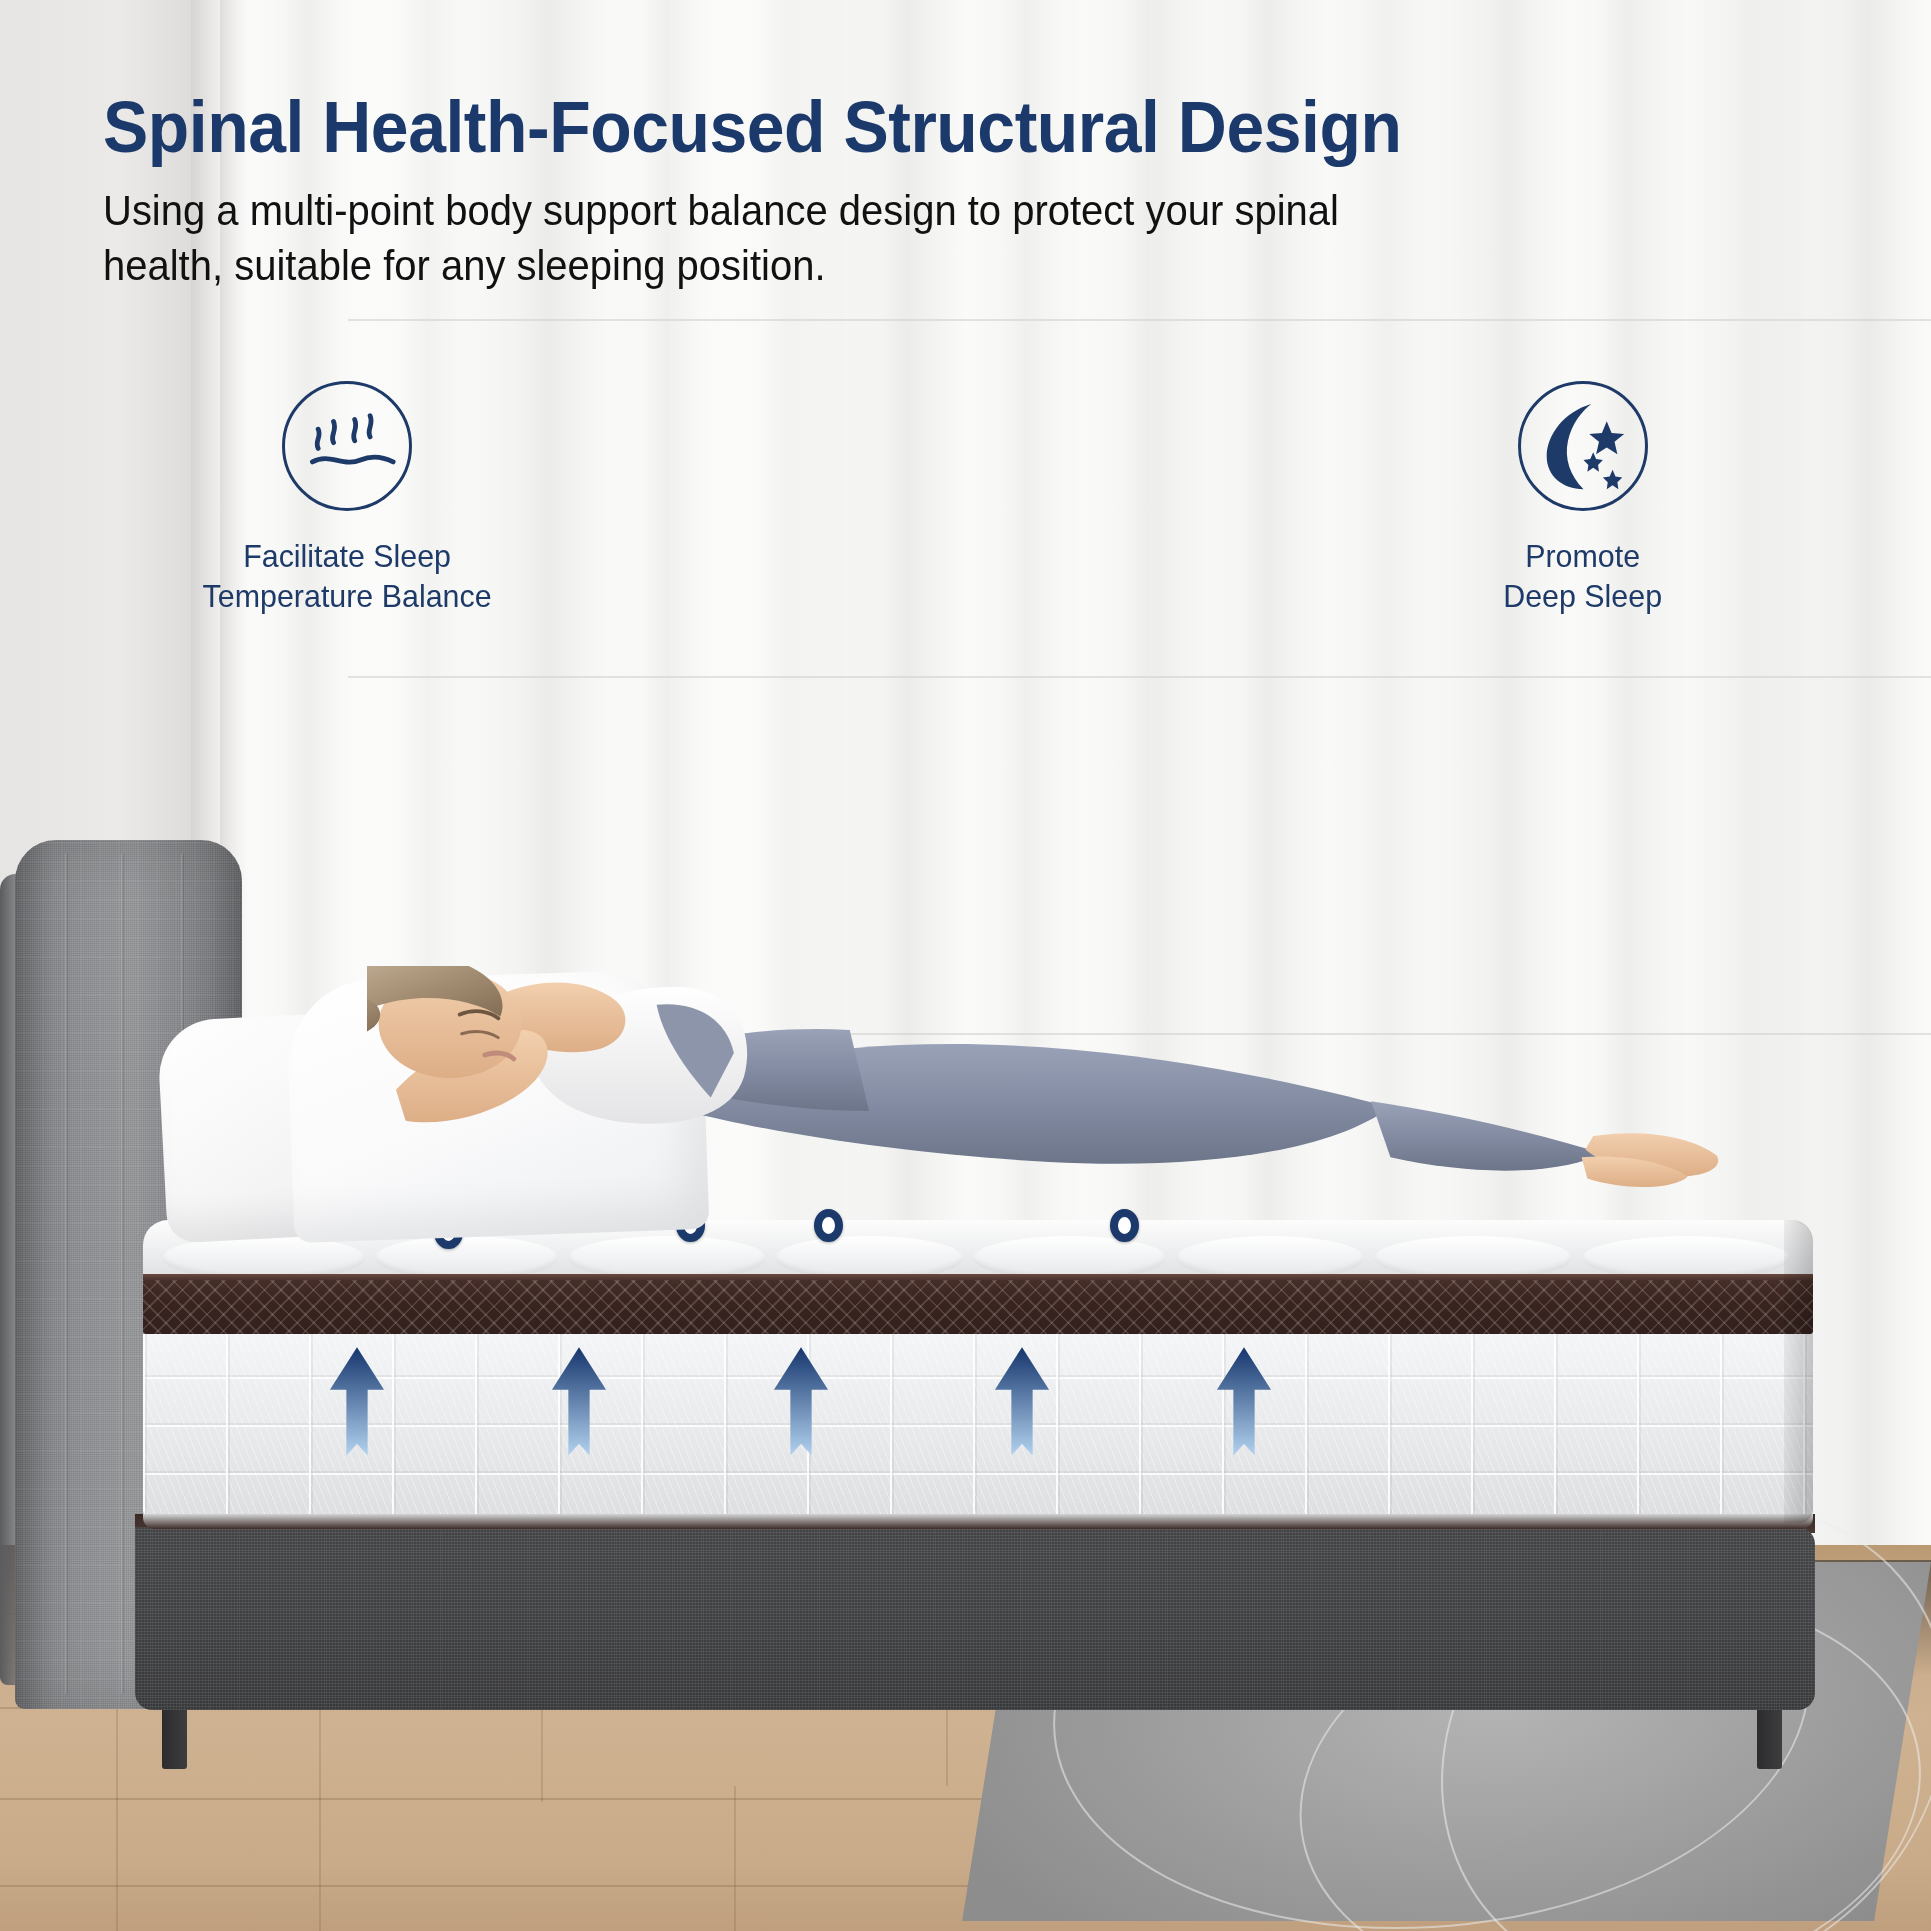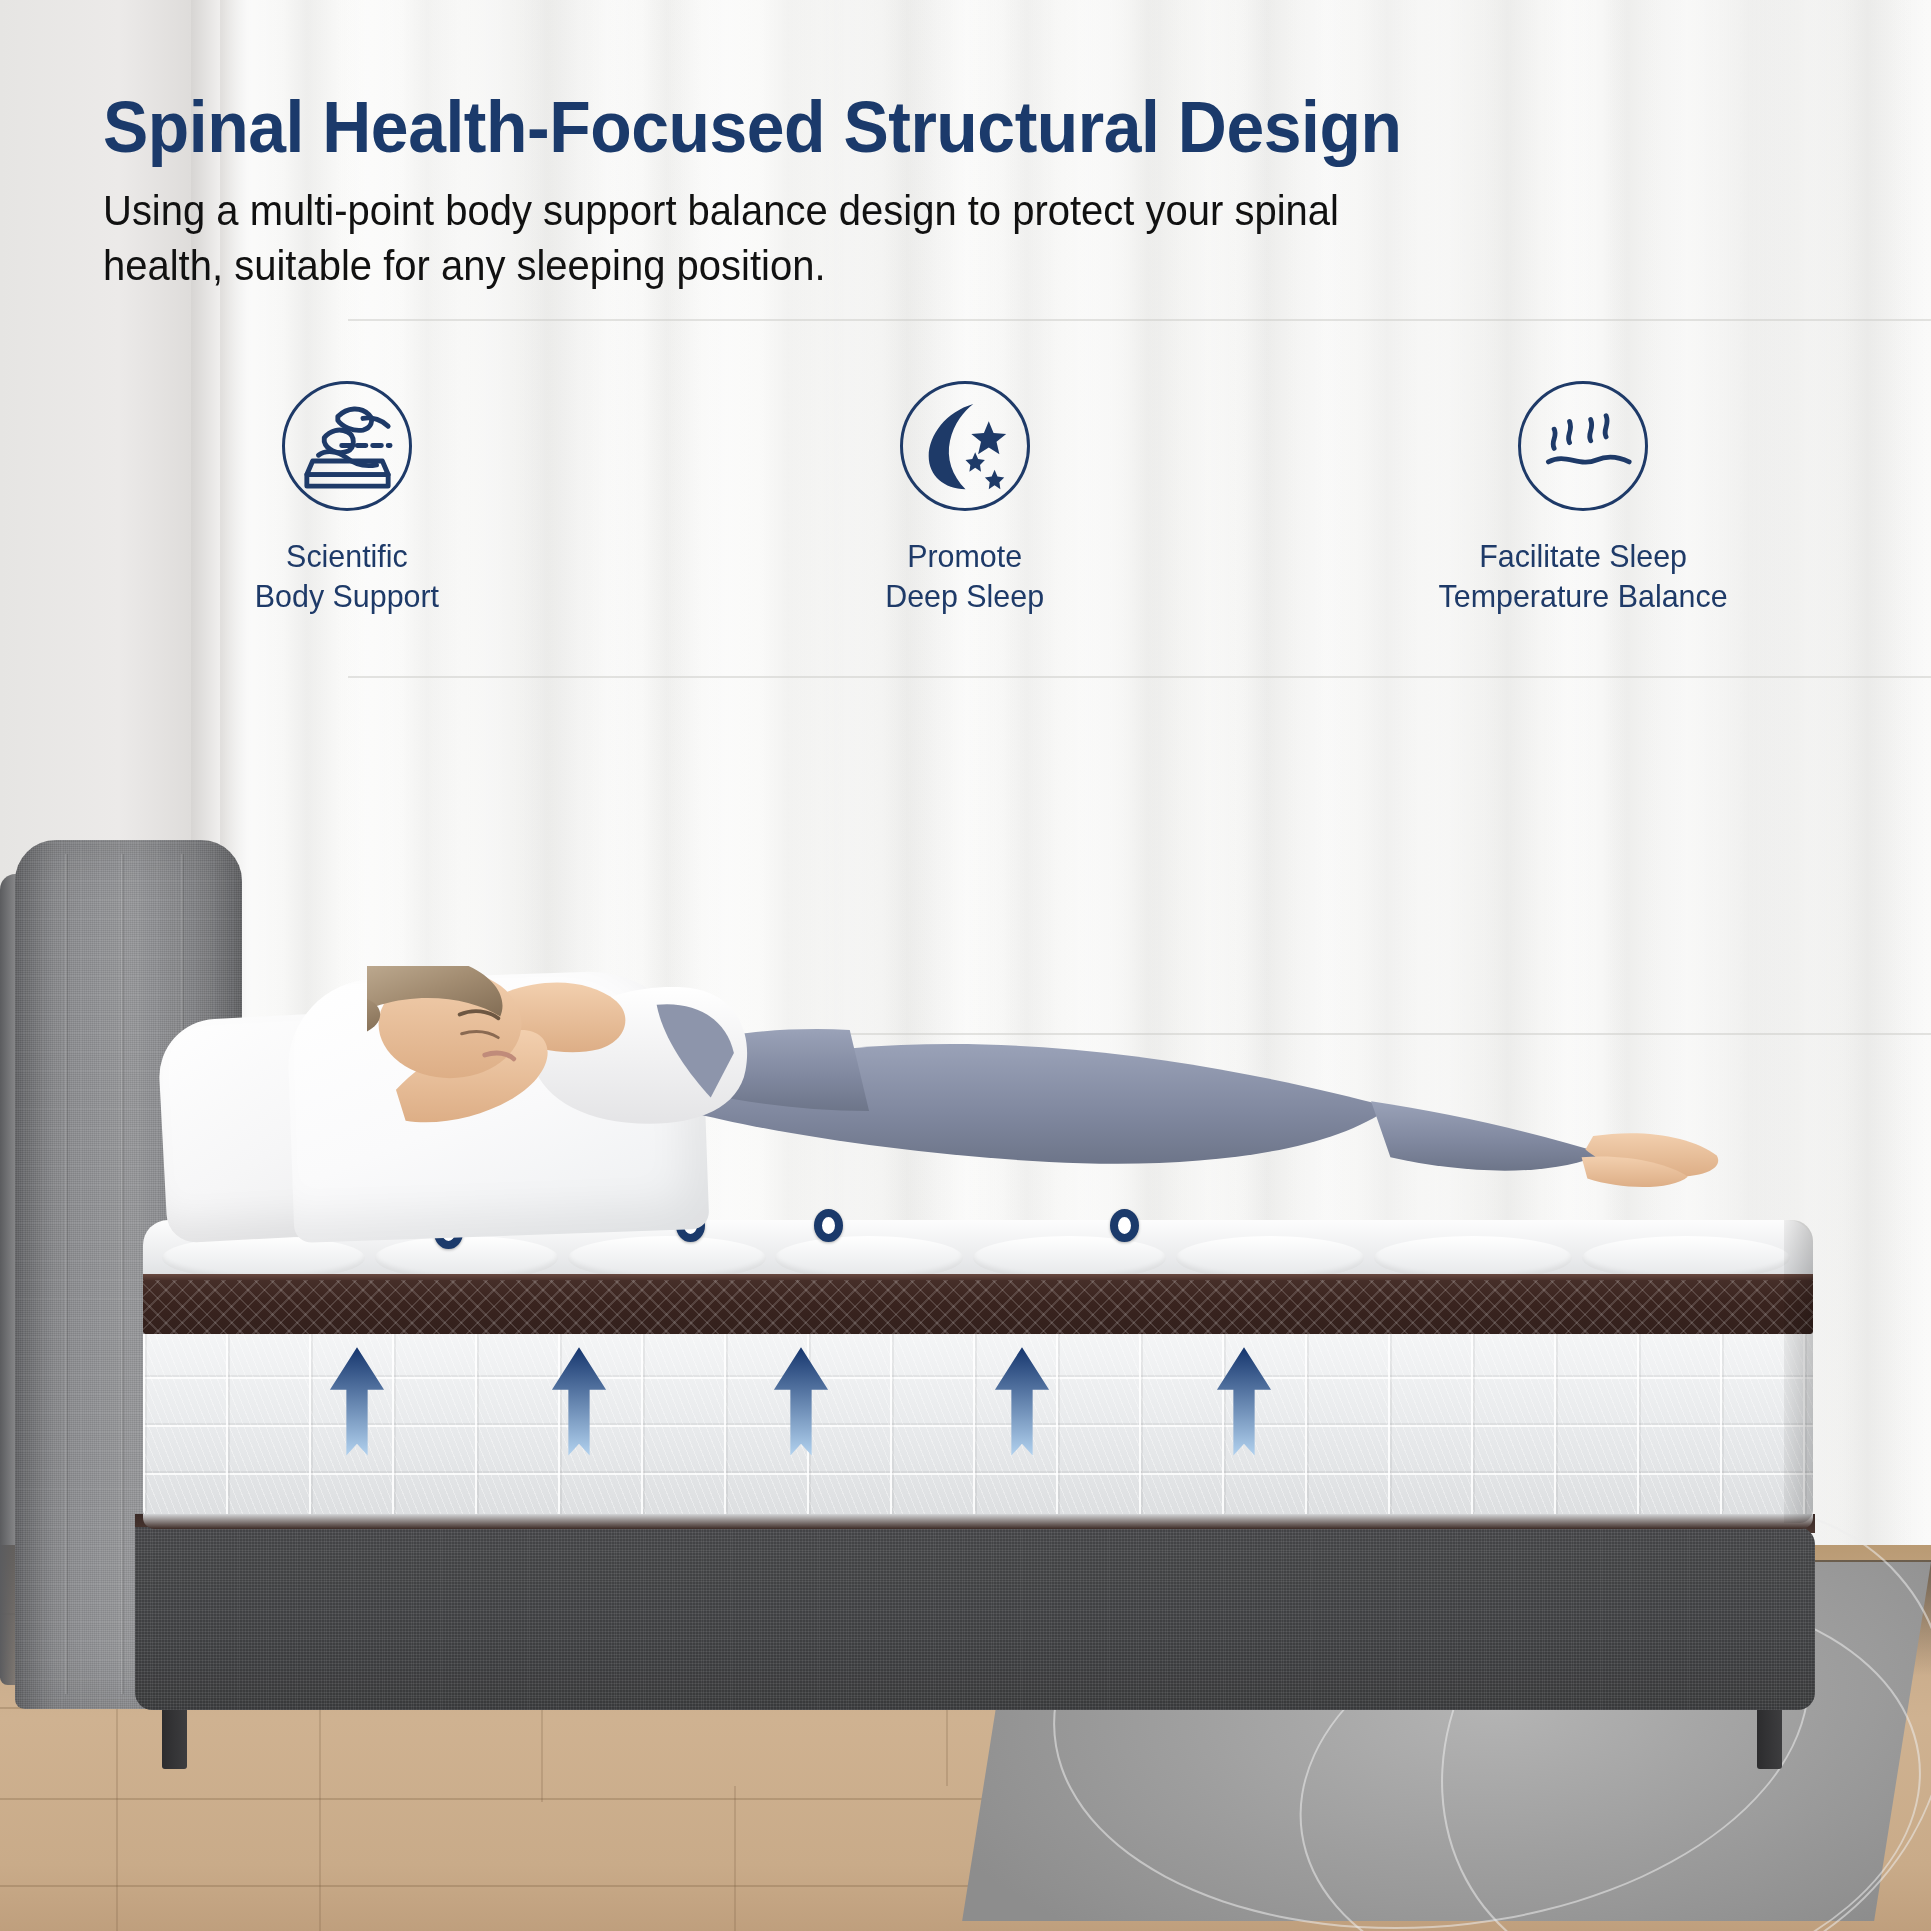--- a/index.html
+++ b/index.html
@@ -424,68 +424,46 @@
     <path d="M122 92 C134 88, 146 90, 152 96" stroke="#c08b7a" stroke-width="5" fill="none" stroke-linecap="round"></path>
   </svg>
 
   <div class="headline">Spinal Health-Focused Structural Design</div>
 
   <div class="subhead">Using a multi-point body support balance design to protect your spinal health, suitable for any sleeping position.</div>
 
   <div class="features">
 
 
-    <div class="feature">
-      <div class="circle">
-        <svg width="97" height="91" viewBox="0 0 100 94">
-          <g fill="none" stroke="#1e3a68" stroke-width="5" stroke-linecap="round" stroke-linejoin="round">
-
-            <path d="M40 16 C50 6, 64 6, 72 14 C78 20, 74 28, 66 30 C56 32, 44 26, 40 20 Z"></path>
-            <path d="M66 18 C76 16, 86 20, 92 26"></path>
-
-            <path d="M26 38 C32 30, 42 28, 50 32 C58 36, 58 48, 50 52 C40 56, 28 50, 26 42 Z"></path>
-
-            <path d="M20 56 C28 50, 40 52, 48 58 C58 66, 70 68, 80 66"></path>
-
-            <path d="M44 46 L94 46" stroke-dasharray="9 7"></path>
-
-            <path d="M14 62 L86 62 L92 76 L8 76 Z"></path>
-            <path d="M8 76 L92 76 L92 88 L8 88 Z"></path>
-          </g>
-        </svg>
-      </div>
-      <div class="flabel">Scientific
-Body Support</div>
-    </div>
-
-    <div class="feature">
-      <div class="circle">
-        <svg width="97" height="93" viewBox="0 0 100 96">
-          <path d="M58 4 C30 12, 12 36, 12 58 C12 78, 28 92, 50 92 C36 78, 30 60, 34 42 C38 24, 48 12, 58 4 Z" fill="#1e3a68"></path>
-          <path d="M74 22 L79 34 L92 35 L82 43 L85 56 L74 49 L63 56 L66 43 L56 35 L69 34 Z" fill="#1e3a68"></path>
-          <path d="M60 54 L63 61 L70 62 L65 67 L66 74 L60 70 L54 74 L55 67 L50 62 L57 61 Z" fill="#1e3a68"></path>
-          <path d="M80 72 L83 79 L90 80 L85 85 L86 92 L80 88 L74 92 L75 85 L70 80 L77 79 Z" fill="#1e3a68"></path>
-        </svg>
-      </div>
-      <div class="flabel">Promote
-Deep Sleep</div>
-    </div>
 
     <div class="feature">
       <div class="circle">
         <svg width="100" height="85" viewBox="0 0 104 88">
           <g fill="none" stroke="#1e3a68" stroke-width="5" stroke-linecap="round" stroke-linejoin="round">
             <path d="M16 60 C34 50, 48 66, 66 58 C80 52, 92 56, 100 60"></path>
             <path d="M22 46 C18 38, 26 34, 22 26"></path>
             <path d="M38 40 C34 32, 42 28, 38 18"></path>
             <path d="M60 38 C56 30, 64 26, 60 16"></path>
             <path d="M76 34 C72 26, 80 22, 76 12"></path>
           </g>
         </svg>
       </div>
       <div class="flabel">Facilitate Sleep
 Temperature Balance</div>
     </div>
 
+    <div class="feature">
+      <div class="circle">
+        <svg width="97" height="93" viewBox="0 0 100 96">
+          <path d="M58 4 C30 12, 12 36, 12 58 C12 78, 28 92, 50 92 C36 78, 30 60, 34 42 C38 24, 48 12, 58 4 Z" fill="#1e3a68"></path>
+          <path d="M74 22 L79 34 L92 35 L82 43 L85 56 L74 49 L63 56 L66 43 L56 35 L69 34 Z" fill="#1e3a68"></path>
+          <path d="M60 54 L63 61 L70 62 L65 67 L66 74 L60 70 L54 74 L55 67 L50 62 L57 61 Z" fill="#1e3a68"></path>
+          <path d="M80 72 L83 79 L90 80 L85 85 L86 92 L80 88 L74 92 L75 85 L70 80 L77 79 Z" fill="#1e3a68"></path>
+        </svg>
+      </div>
+      <div class="flabel">Promote
+Deep Sleep</div>
+    </div>
+
   </div>
 
 </div>
 
 
 </body></html>

